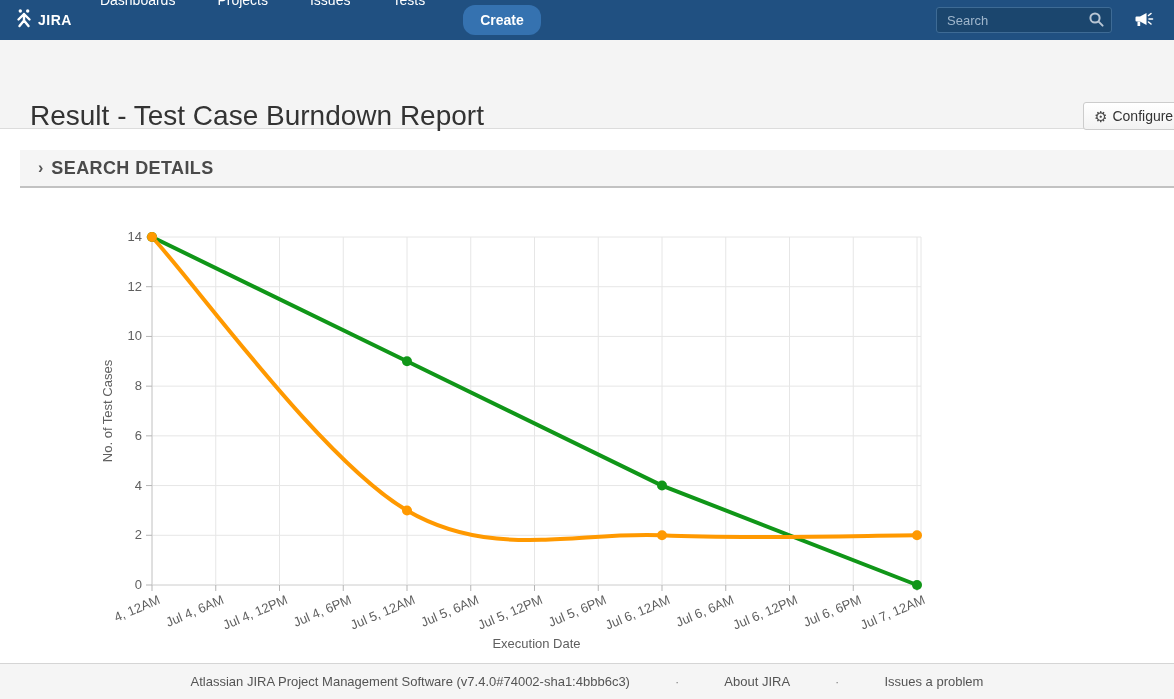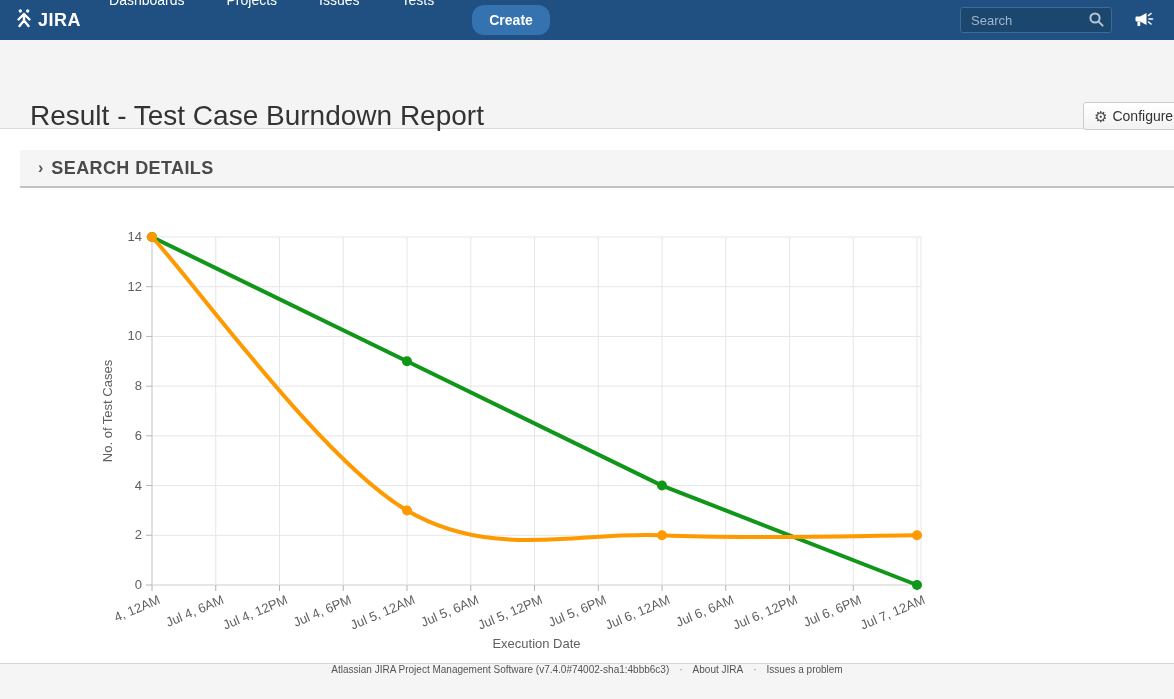--- a/index.html
+++ b/index.html
@@ -5,31 +5,31 @@
   * { margin:0; padding:0; box-sizing:border-box; }
   html,body { width:1174px; height:699px; overflow:hidden; background:#fff;
     font-family:"Liberation Sans", sans-serif; }
   .page { position:relative; width:1174px; height:699px; }
 
   
   .navbar { position:absolute; top:0; left:0; width:100%; height:40px;
     background:#205081; display:flex; align-items:center; padding:0 14px; }
   .brand { display:flex; align-items:center; color:#fff; margin-right:14px; cursor:pointer; }
   .brand svg { margin-right:4px; }
-  .brand-text { font-size:18px; font-weight:bold; letter-spacing:.5px; }
+  .brand-text { font-size:14px; font-weight:bold; letter-spacing:.5px; }
   .nav-item { color:#fff; font-size:14px; padding:0 14px; height:56px;
     display:flex; align-items:flex-start; cursor:pointer; white-space:nowrap; }
   .caret { display:inline-block; width:0; height:0; margin-left:6px;
     border-left:4px solid transparent; border-right:4px solid transparent;
     border-top:4px solid rgba(255,255,255,.85); }
   .create-btn { background:#3572b0; color:#fff; font-size:14px; font-weight:bold;
     border:none; border-radius:12px; padding:7px 17px; margin-left:10px; cursor:pointer; }
   .nav-right { margin-left:auto; display:flex; align-items:center; }
   .search-wrap { position:relative; }
-  .search-input { width:152px; height:26px; background:#1b466e;
+  .search-input { width:176px; height:26px; background:#1b466e;
     border:1px solid #3e6b95; border-radius:3px; color:#a3a3a3; font-size:13px;
     padding:0 32px 0 10px; outline:none; font-family:"Liberation Sans",sans-serif; }
   .search-input::placeholder { color:#9fb6cc; }
   .search-icon { position:absolute; right:7px; top:4px; cursor:pointer; }
   .megaphone { margin-left:20px; margin-right:6px; cursor:pointer; display:flex; }
 
   
   .page-header { position:absolute; top:40px; left:0; width:100%; height:89px;
     background:#f4f4f4; border-bottom:1px solid #dcdcdc; }
   .page-title { position:absolute; left:30px; top:60px; font-size:28px;
@@ -48,22 +48,22 @@
   .sd-chevron { color:#555; font-size:16px; font-weight:bold; margin-right:8px; line-height:1; }
   .sd-label { font-size:18px; font-weight:bold; color:#4a4a4a; letter-spacing:.4px; }
 
   
   .chart-area { position:absolute; top:220px; left:0; width:940px; height:443px; }
   svg text { font-family:"Liberation Sans", sans-serif; }
 
   
   .footer { position:absolute; top:663px; left:0; width:100%; height:36px;
     background:#f5f5f5; border-top:1px solid #d5d5d5; display:flex;
-    justify-content:center; align-items:flex-start; padding-top:0;
-    font-size:10px; color:#545454; }
+    justify-content:center; align-items:flex-start; padding-top:10px;
+    font-size:13px; color:#545454;gap:35px; }
   .footer a { color:#545454; text-decoration:none; cursor:pointer; }
   .footer .sep { margin:0 10px; color:#888; }
 </style>
 </head>
 <body>
 
 <div class="page">
 
   <nav class="navbar">
     <div class="brand">

